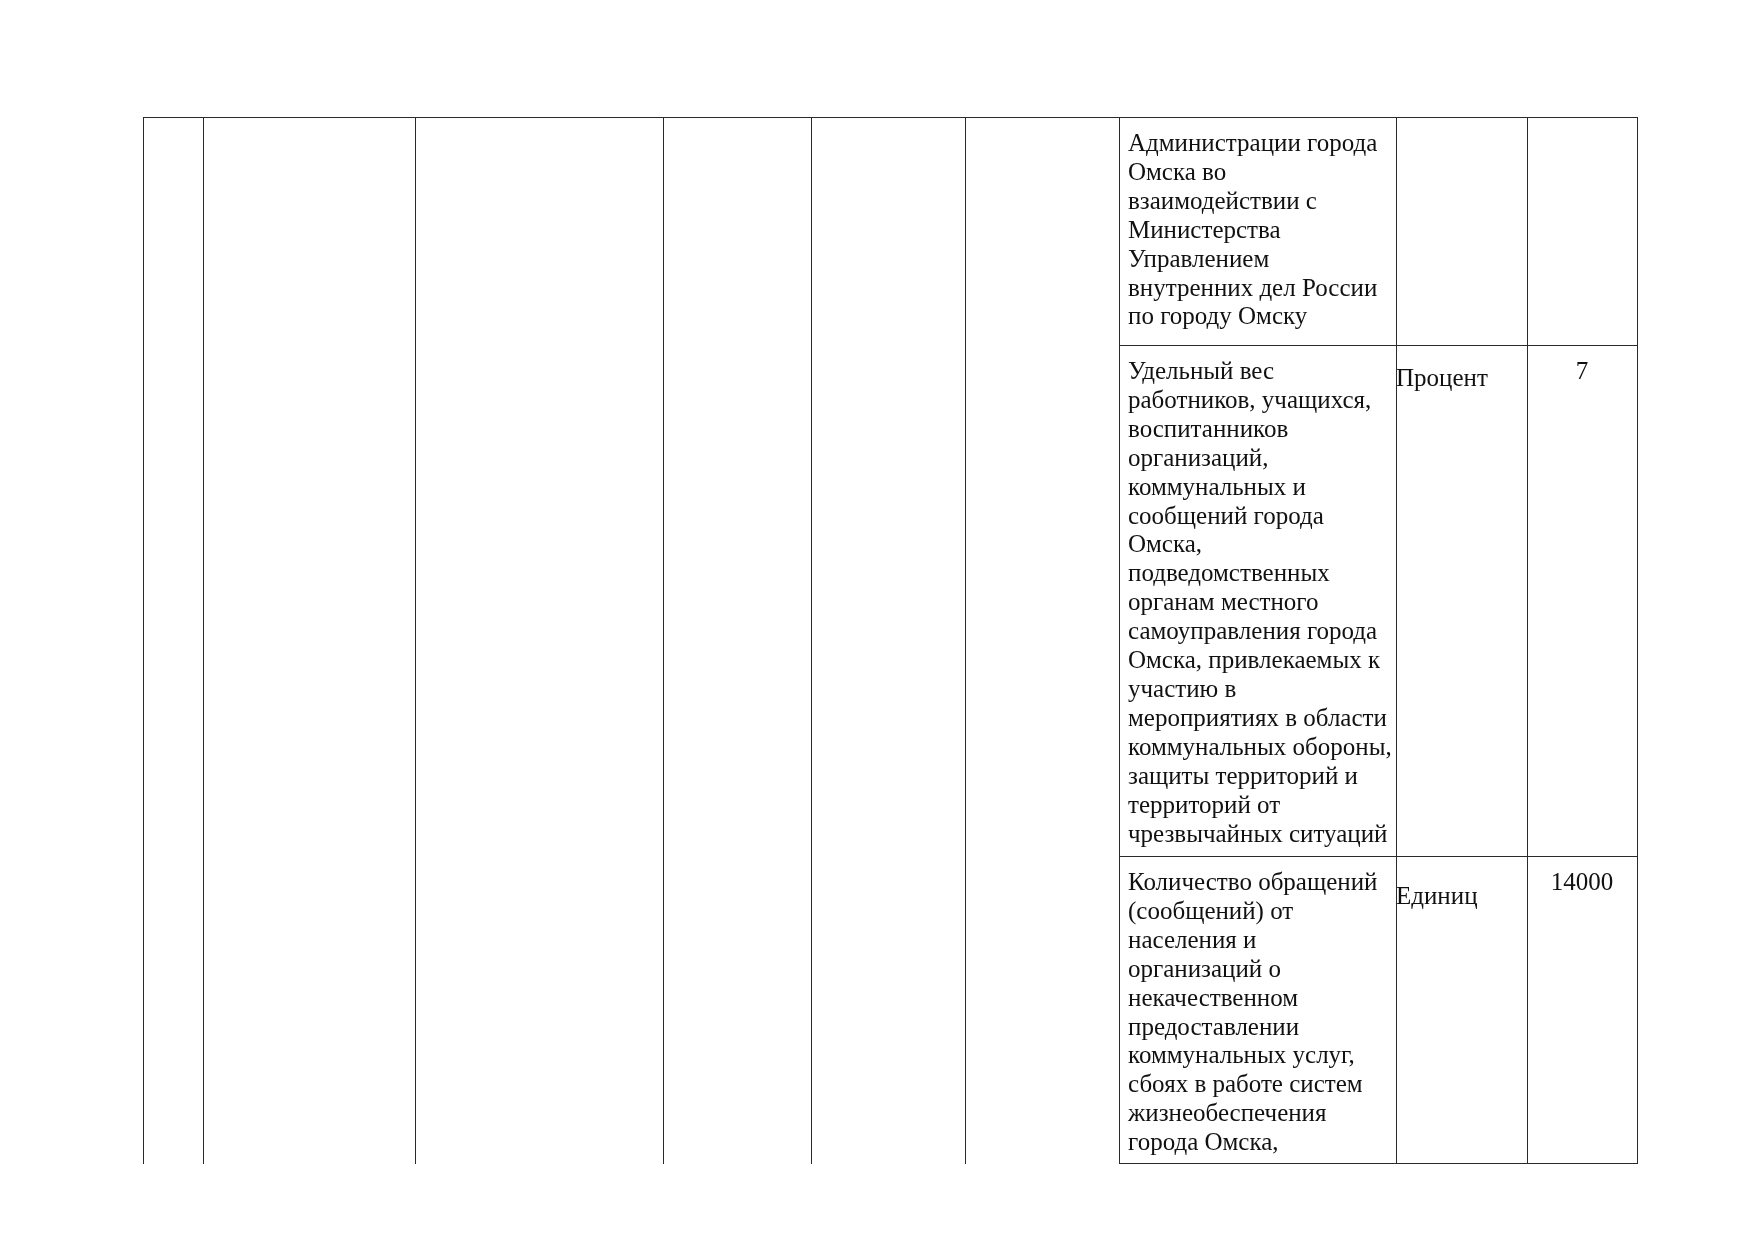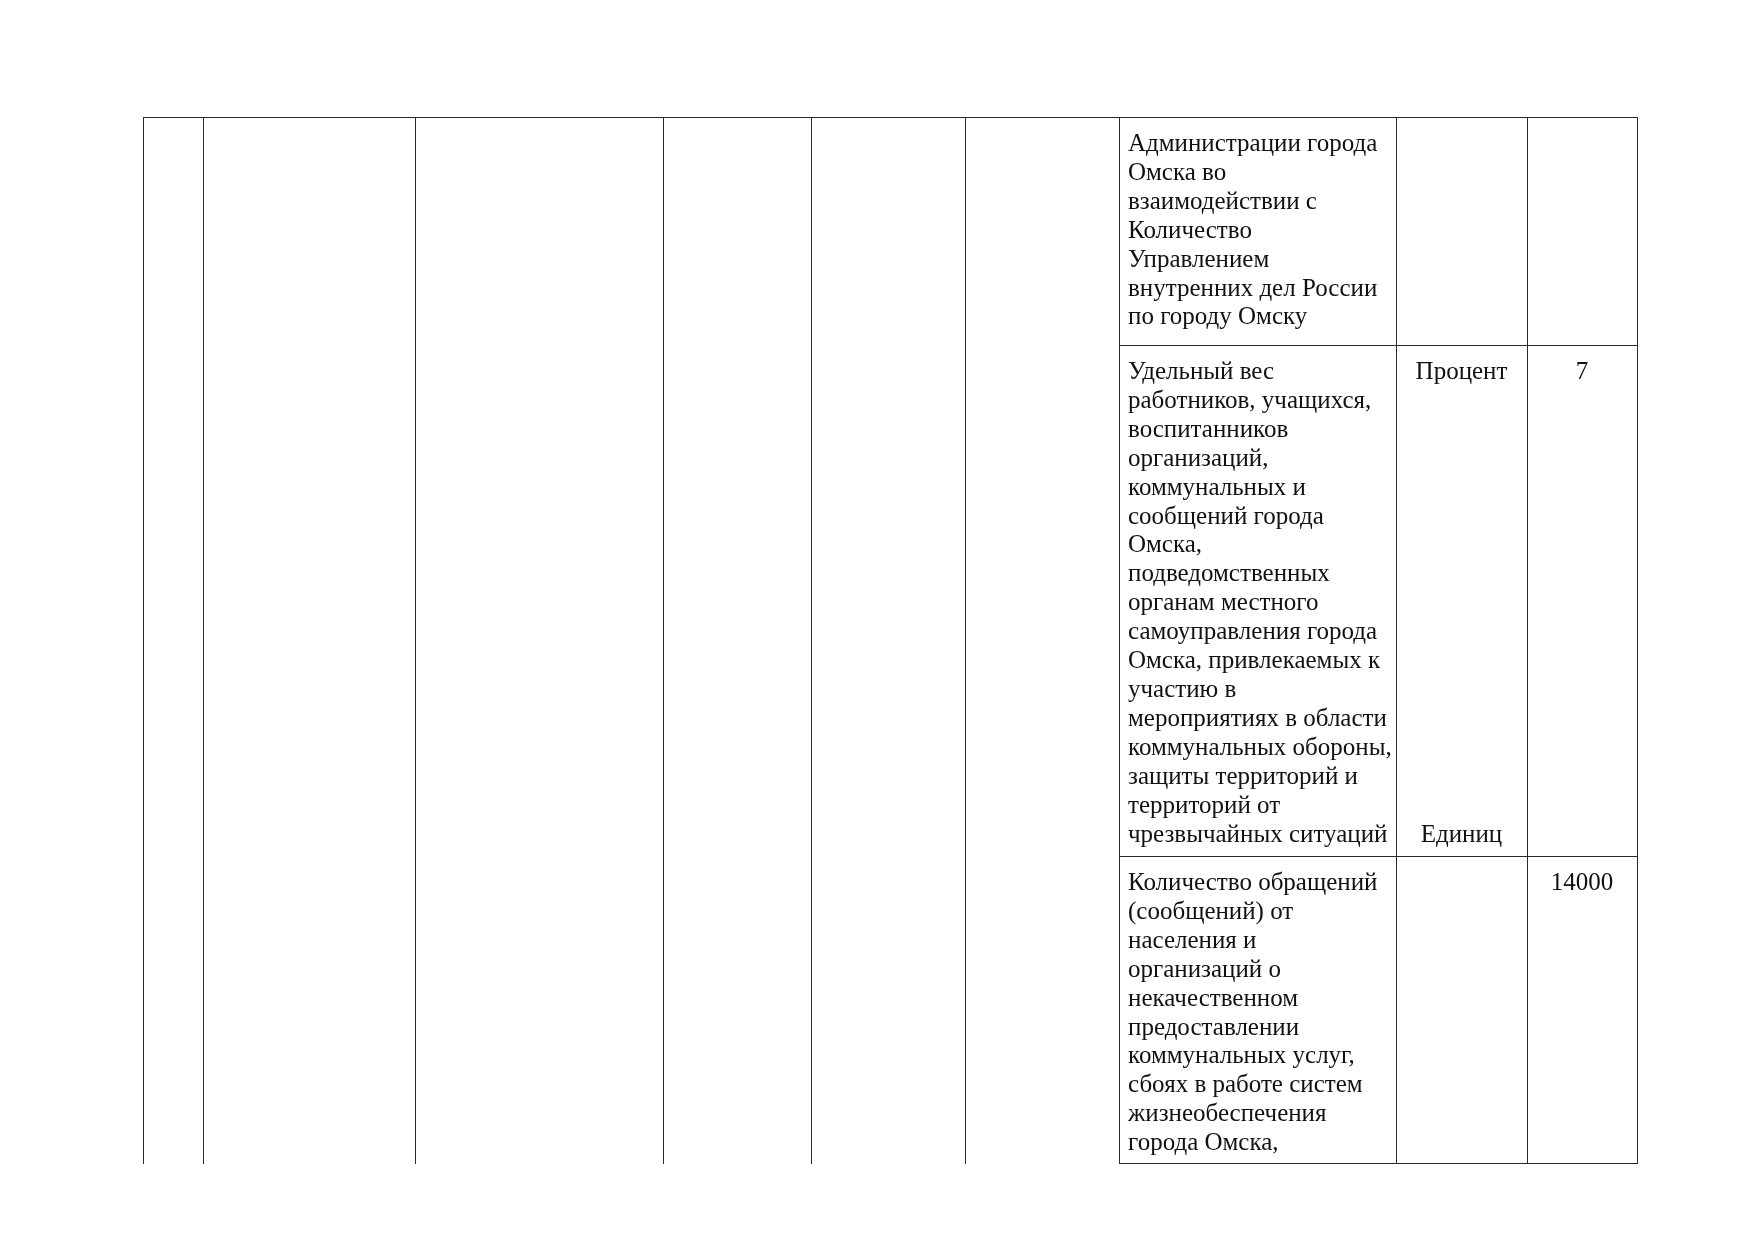--- a/index.html
+++ b/index.html
@@ -43,21 +43,22 @@
     .cell.name {
       left: 1119px;
       width: 277px;
       padding-left: 9px;
       padding-right: 6px;
       text-align: left;
     }
     .cell.unit {
       left: 1396px;
       width: 131px;
-      text-align: center;
+      text-align: left;
+      margin-top: 7px;
     }
     .cell.value {
       left: 1527px;
       width: 110px;
       text-align: center;
     }
     .line {
       display: block;
       white-space: nowrap;
     }
@@ -81,21 +82,21 @@
   <div class="vline" style="left:1637px;"></div>
 
   <div class="hline" style="left:1119px; top:345px; width:519px;"></div>
   <div class="hline" style="left:1119px; top:856px; width:519px;"></div>
   <div class="hline" style="left:1119px; top:1163px; width:519px;"></div>
 
   <div class="cell name" style="top:117px; height:228px;">
     <span class="line">Администрации города</span>
     <span class="line">Омска во</span>
     <span class="line">взаимодействии с</span>
-    <span class="line">Количество</span>
+    <span class="line">Министерства</span>
     <span class="line">Управлением</span>
     <span class="line">внутренних дел России</span>
     <span class="line">по городу Омску</span>
   </div>
   <div class="cell unit" style="top:117px; height:228px;"></div>
   <div class="cell value" style="top:117px; height:228px;"></div>
 
   <div class="cell name" style="top:345px; height:511px;">
     <span class="line">Удельный вес</span>
     <span class="line">работников, учащихся,</span>
@@ -123,16 +124,16 @@
     <span class="line">(сообщений) от</span>
     <span class="line">населения и</span>
     <span class="line">организаций о</span>
     <span class="line">некачественном</span>
     <span class="line">предоставлении</span>
     <span class="line">коммунальных услуг,</span>
     <span class="line">сбоях в работе систем</span>
     <span class="line">жизнеобеспечения</span>
     <span class="line">города Омска,</span>
   </div>
-  <div class="cell unit" style="top:808px; height:307px;">Единиц</div>
+  <div class="cell unit" style="top:863px; height:307px;">Единиц</div>
   <div class="cell value" style="top:856px; height:307px;">14000</div>
 
 </div>
 
 </body></html>

